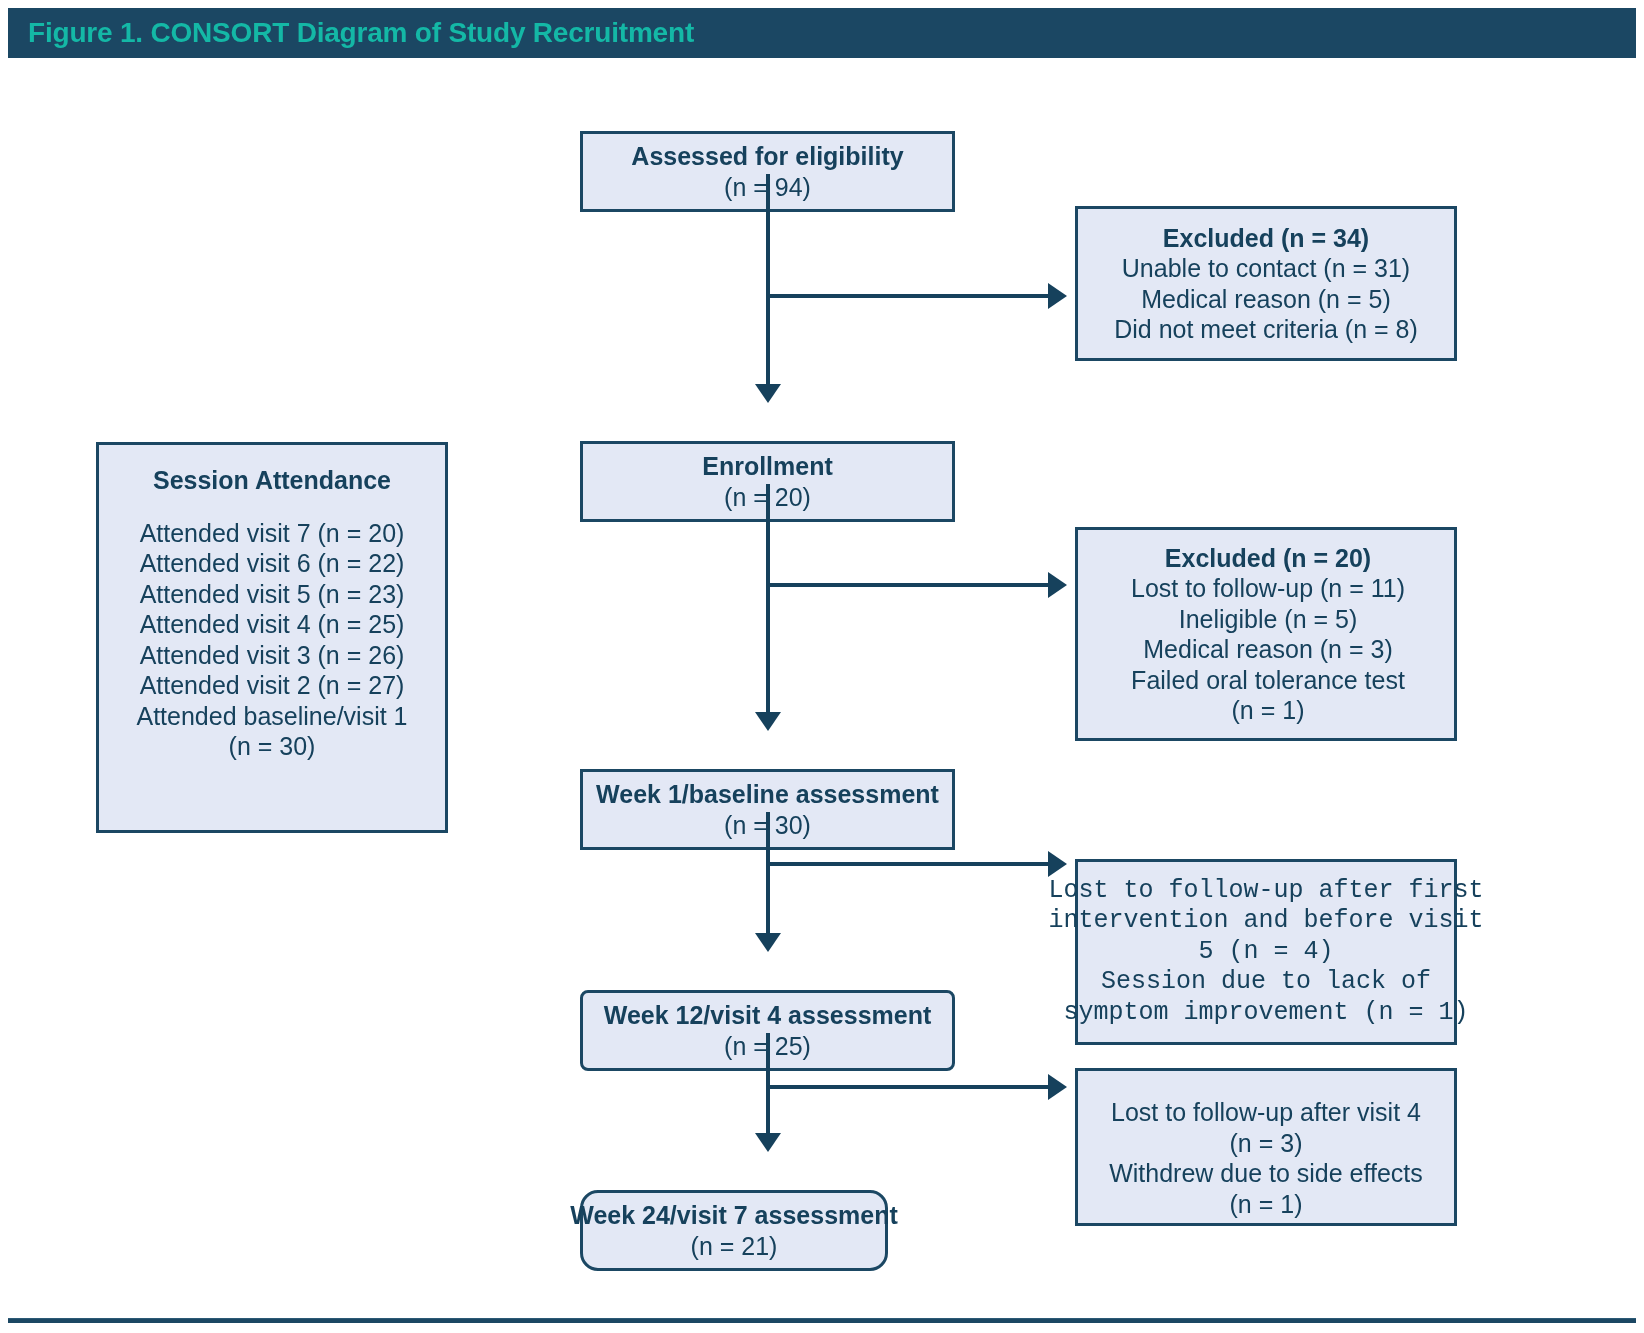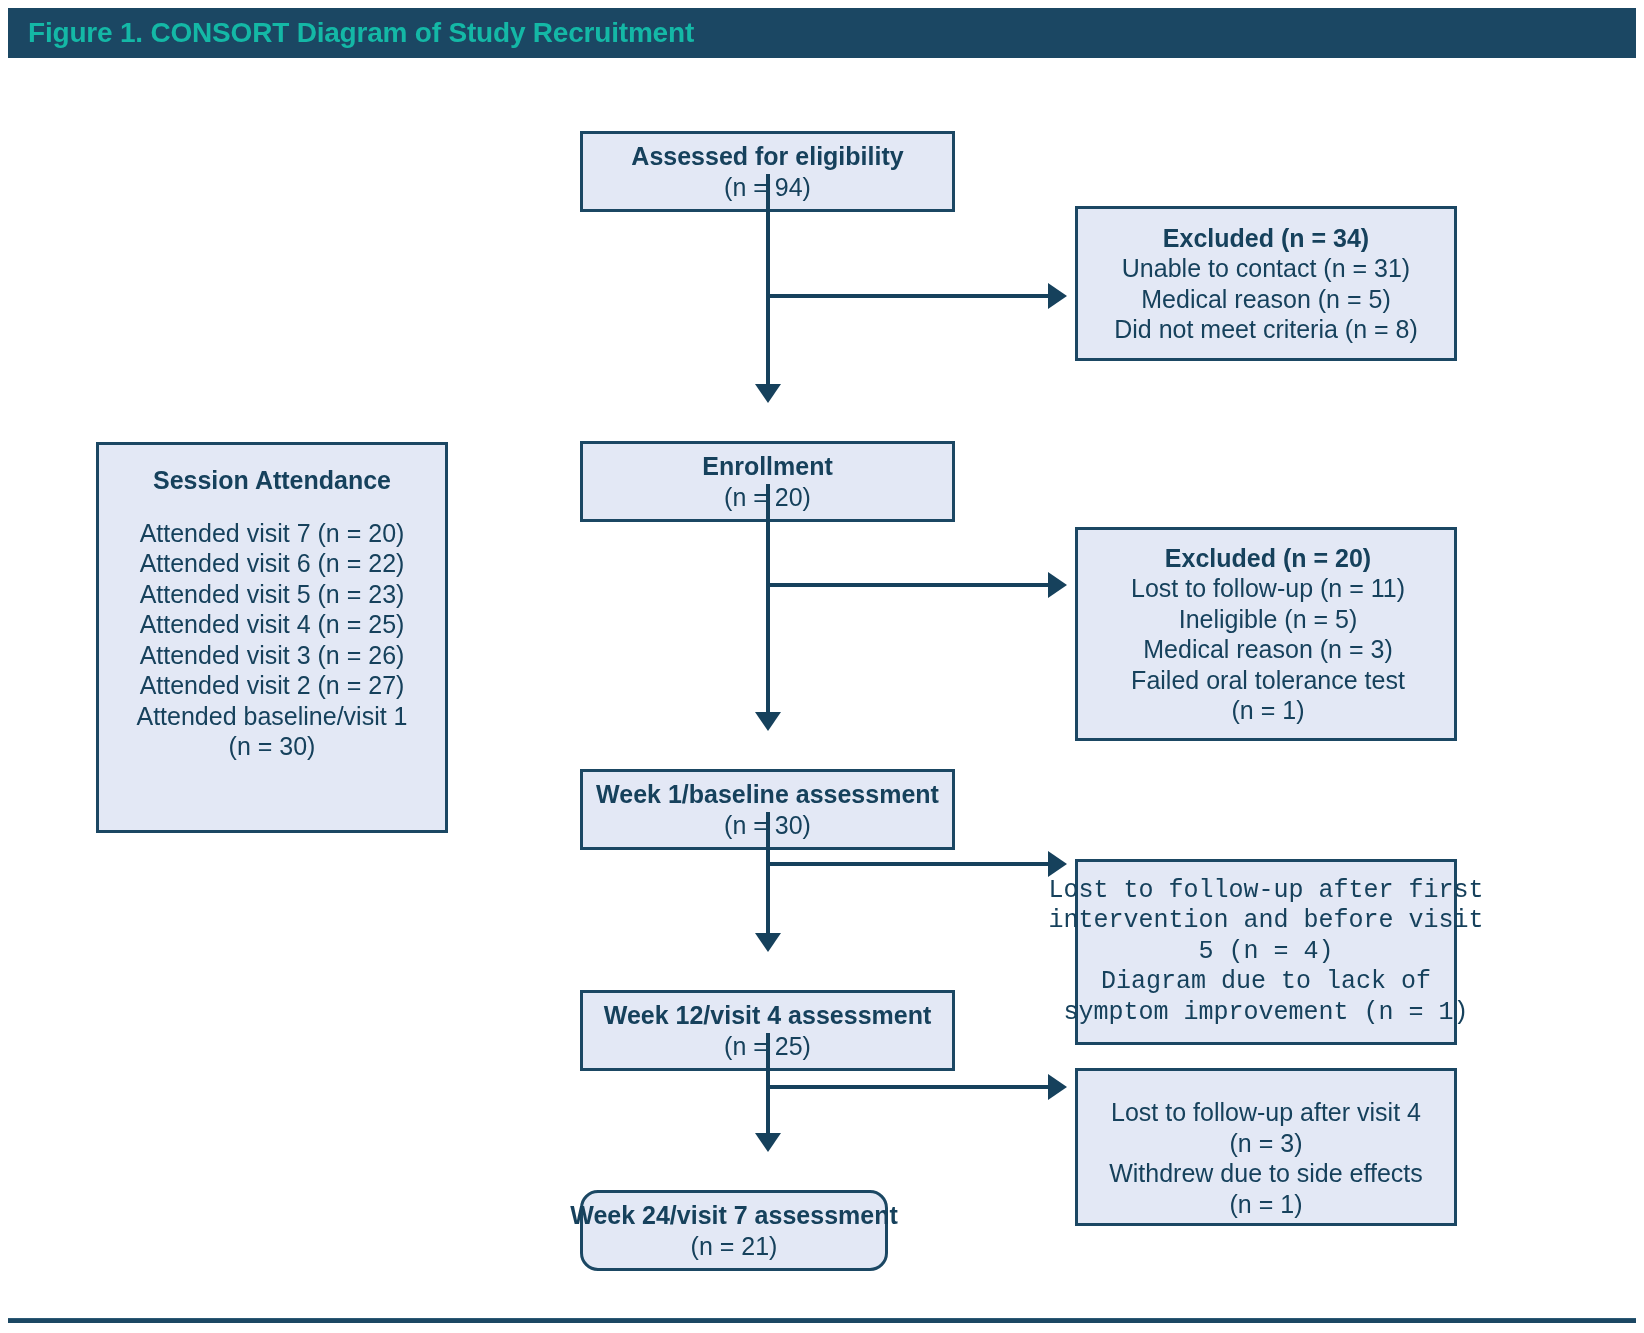--- a/index.html
+++ b/index.html
@@ -126,21 +126,21 @@
   <div class="node" style="left:580px; top:403px; width:375px; height:81px;">
     <span class="line bold">Enrollment</span>
     <span class="line">(n = 20)</span>
   </div>
 
   <div class="node" style="left:580px; top:731px; width:375px; height:81px;">
     <span class="line bold">Week 1/baseline assessment</span>
     <span class="line">(n = 30)</span>
   </div>
 
-  <div class="node" style="left:580px; top:952px; width:375px; height:81px;">
+  <div class="node" style="left:580px; top:952px; width:375px; height:81px;border-radius:8px;">
     <span class="line bold">Week 12/visit 4 assessment</span>
     <span class="line">(n = 25)</span>
   </div>
 
   <div class="node" style="left:580px; top:1152px; width:308px; height:81px;border-radius:18px;">
     <span class="line bold">Week 24/visit 7 assessment</span>
     <span class="line">(n = 21)</span>
   </div>
 
   <div class="node" style="left:1075px; top:168px; width:382px; height:155px;">
@@ -156,21 +156,21 @@
     <span class="line">Ineligible (n = 5)</span>
     <span class="line">Medical reason (n = 3)</span>
     <span class="line">Failed oral tolerance test</span>
     <span class="line">(n = 1)</span>
   </div>
 
   <div class="node" style="left:1075px; top:821px; width:382px; height:186px;font-family:Liberation Mono, monospace;">
     <span class="line">Lost to follow-up after first</span>
     <span class="line">intervention and before visit</span>
     <span class="line">5 (n = 4)</span>
-    <span class="line">Diagram due to lack of</span>
+    <span class="line">Session due to lack of</span>
     <span class="line">symptom improvement (n = 1)</span>
   </div>
 
   <div class="node" style="left:1075px; top:1030px; width:382px; height:158px;justify-content:flex-end;">
     <span class="line">Lost to follow-up after visit 4</span>
     <span class="line">(n = 3)</span>
     <span class="line">Withdrew due to side effects</span>
     <span class="line">(n = 1)</span>
   </div>
 

